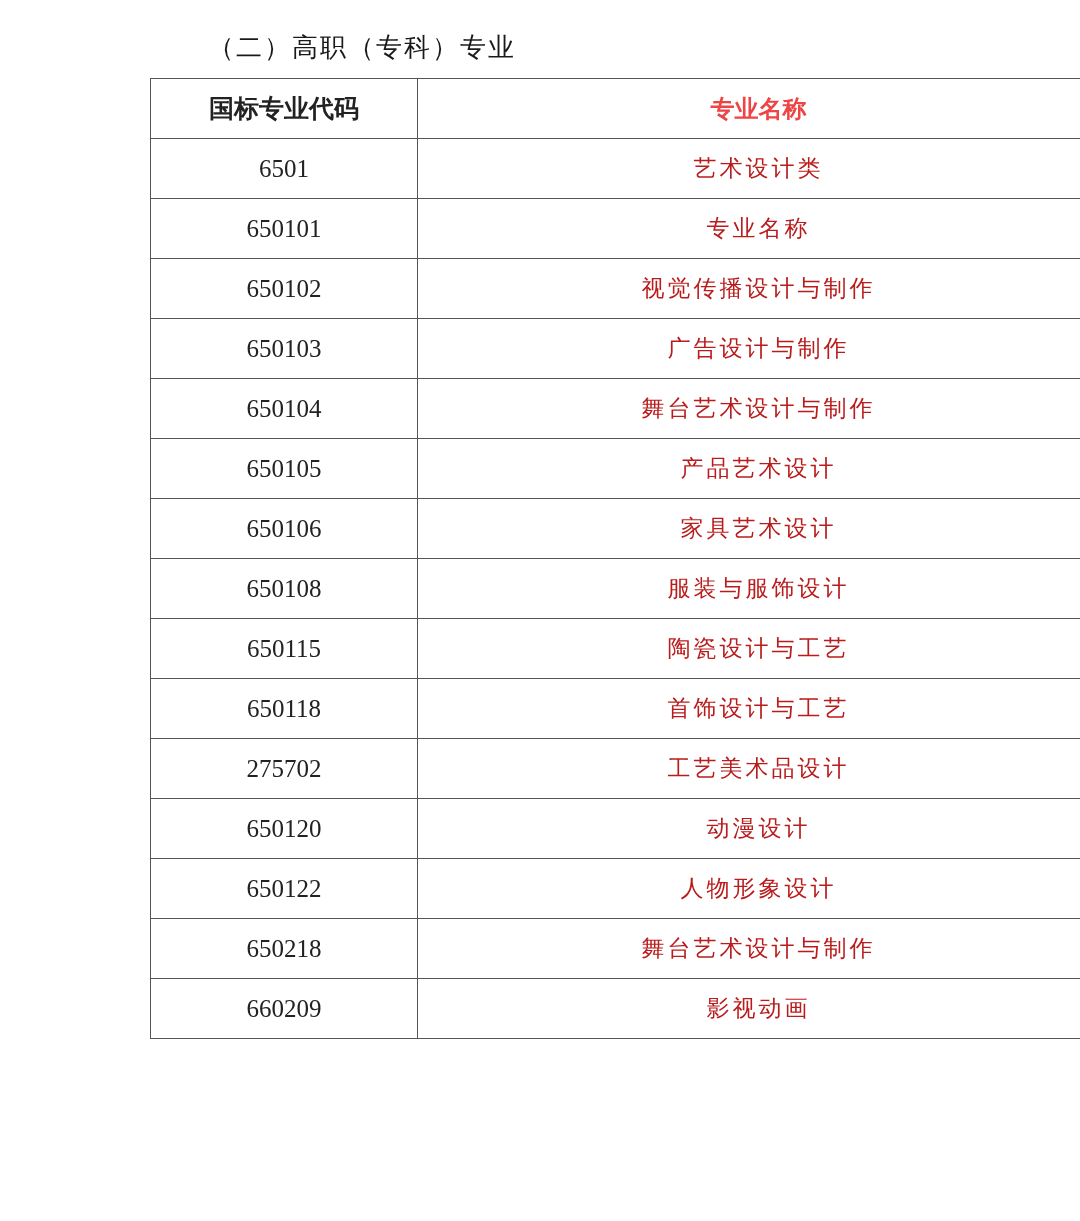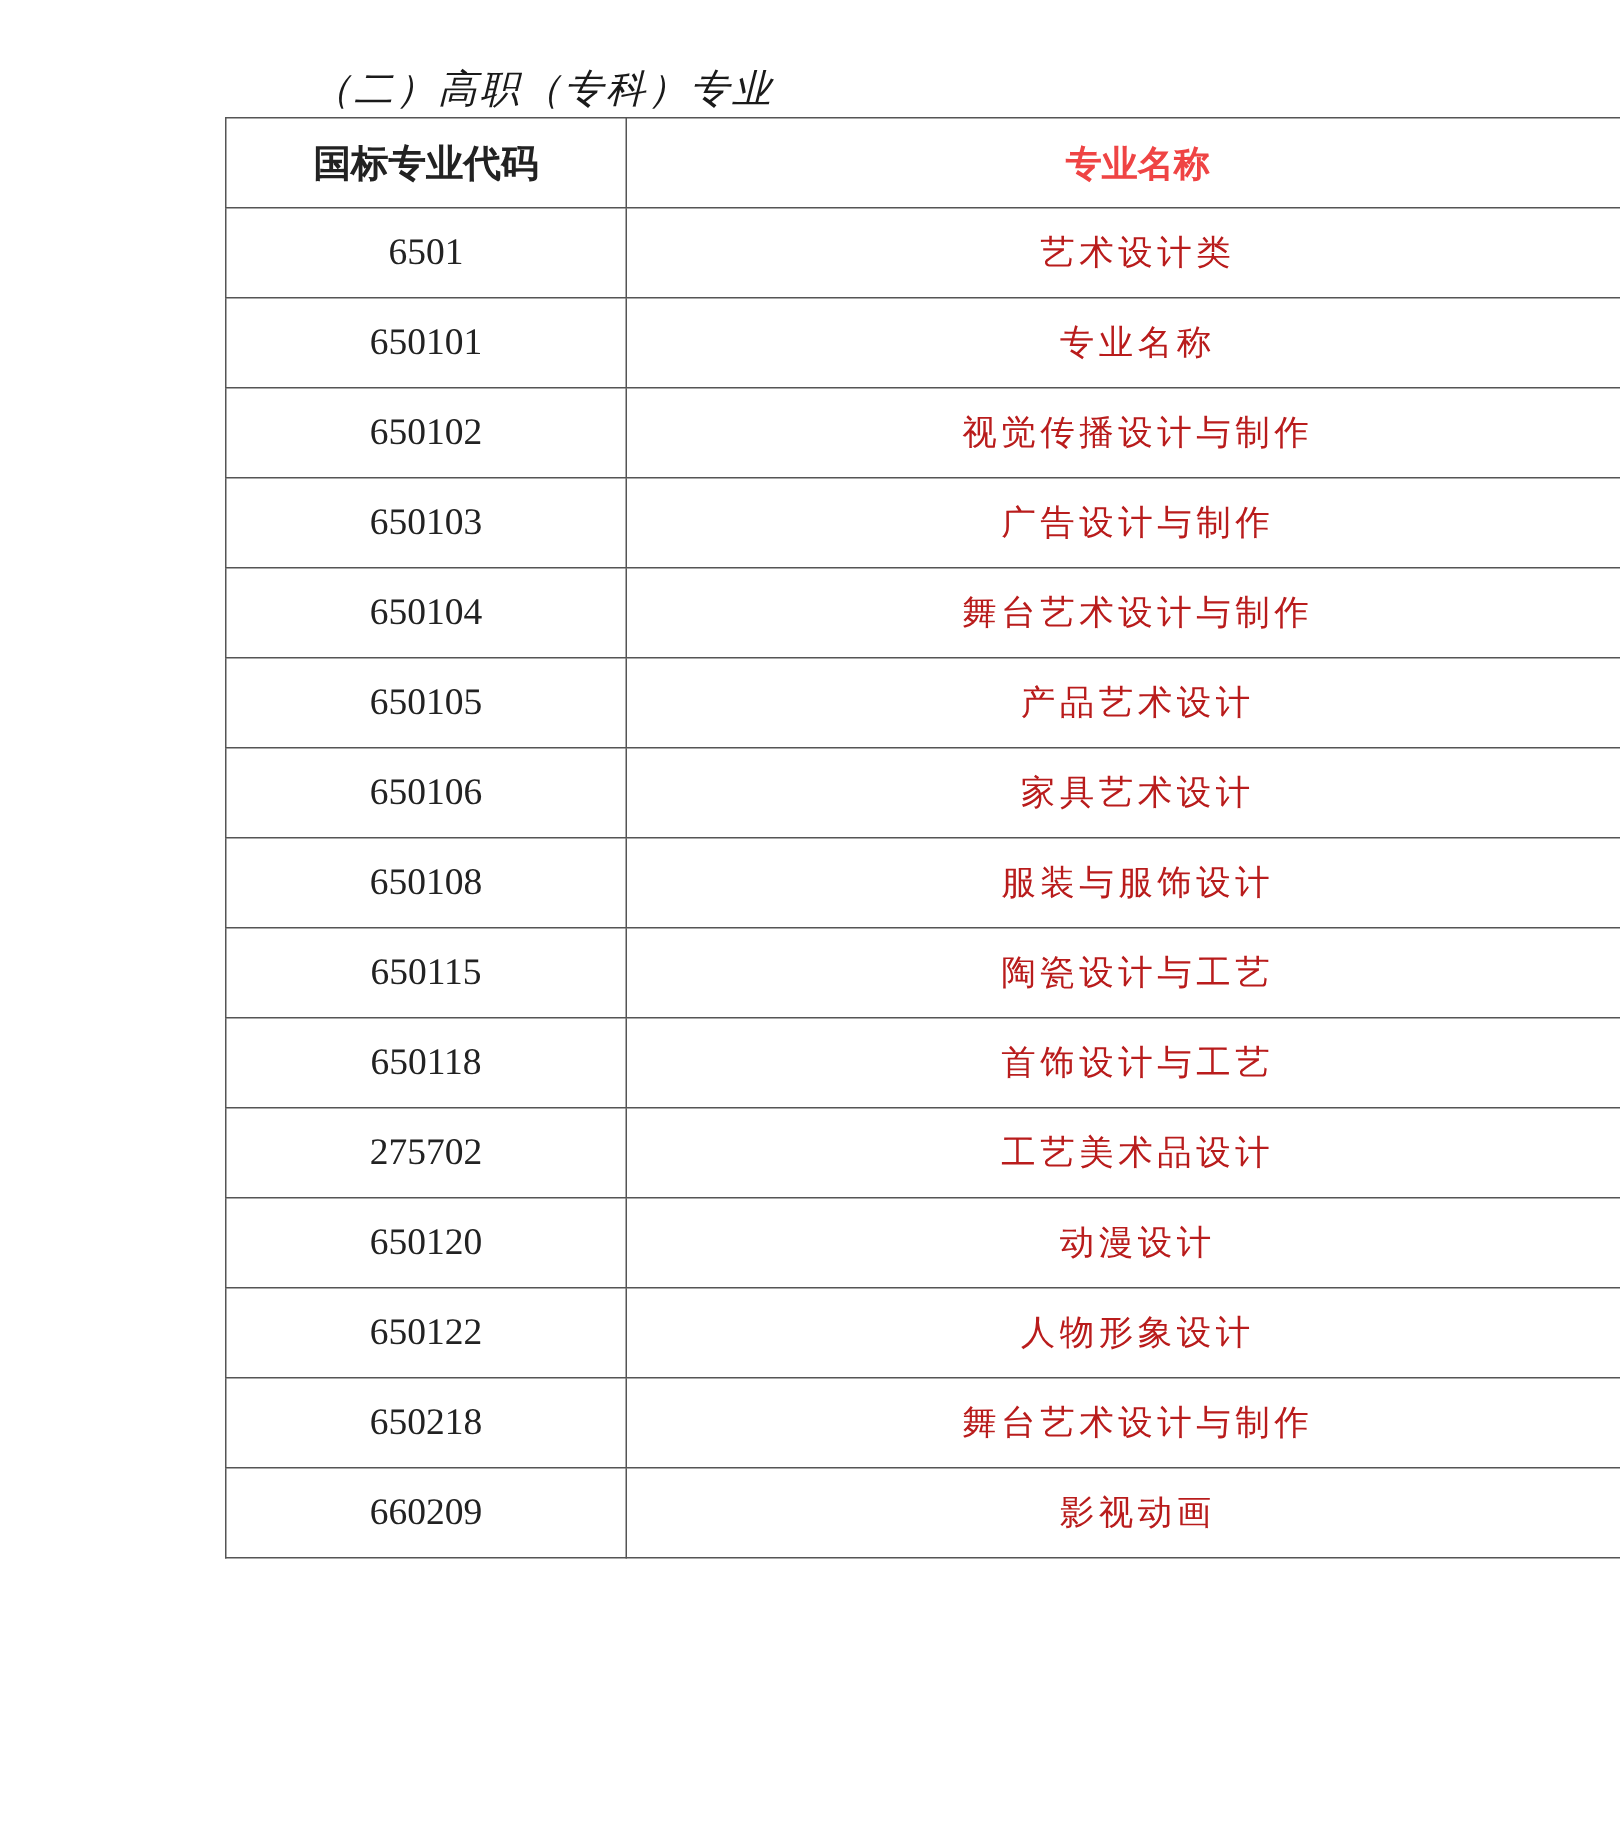--- a/index.html
+++ b/index.html
@@ -1,19 +1,19 @@
 <!DOCTYPE html>
 <html><head>
 <meta charset="utf-8">
 <style>
   html, body { margin: 0; padding: 0; background: #ffffff; }
   body { width: 1080px; height: 1221px; position: relative; overflow: hidden;
          font-family: "DejaVu Serif", "Liberation Serif", serif; color: #222; }
-  .heading { position: absolute; left: 208px; top: 42px; font-size: 26px; letter-spacing: 2px;
-             font-family: "DejaVu Sans", sans-serif; color: #1a1a1a; font-style: italic; }
+  .heading { position: absolute; left: 208px; top: 30px; font-size: 26px; letter-spacing: 2px;
+             font-family: "DejaVu Sans", sans-serif; color: #1a1a1a; }
   table { position: absolute; left: 150px; top: 78px; width: 950px; border-collapse: collapse; }
   td, th { border: 1.5px solid #555; text-align: center; padding: 0; height: 59px; }
   th { font-family: "DejaVu Sans", sans-serif; font-weight: bold; font-size: 24px; height: 59px; color: #ef4444; }
   .code { width: 266px; font-family: "Liberation Serif", serif; font-size: 25px; color: #222; }
   .name { font-family: "DejaVu Sans", sans-serif; font-size: 23px; letter-spacing: 3px; color: #b91c1c; font-weight: 300; }
 </style>
 </head>
 <body>
 
 <div class="heading">（二）高职（专科）专业</div>

